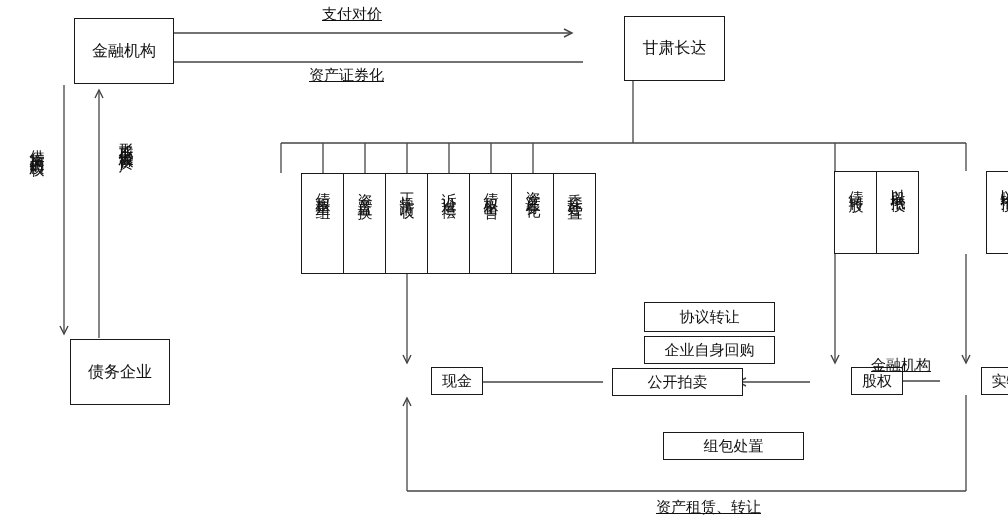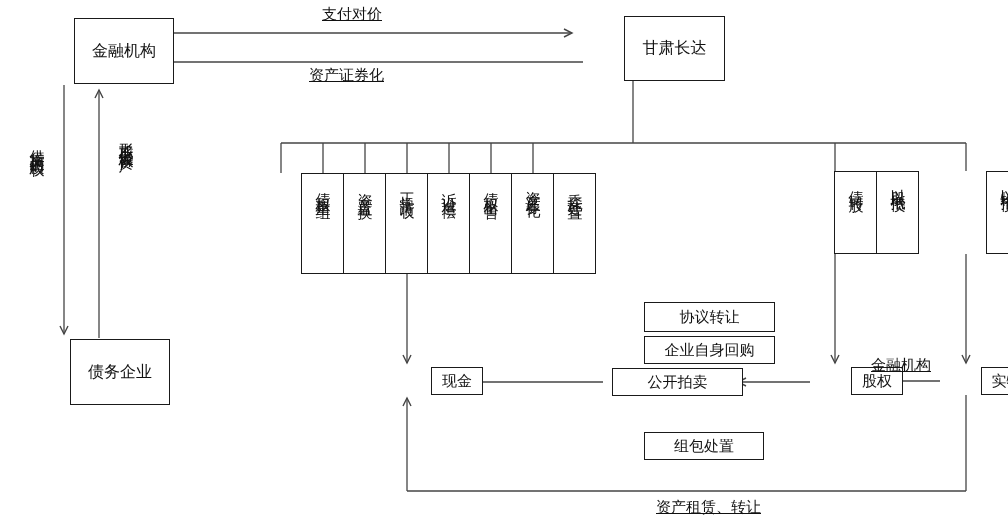--- a/index.html
+++ b/index.html
@@ -101,19 +101,19 @@
 
   <div class="box" style="left:390px;top:367px;width:52px;height:28px">现金</div>
 
   <div class="box" style="left:810px;top:367px;width:52px;height:28px">股权</div>
 
   <div class="box" style="left:940px;top:367px;width:51px;height:28px">实物</div>
 
   <div class="box" style="left:603px;top:302px;width:131px;height:30px">协议转让</div>
   <div class="box" style="left:603px;top:336px;width:131px;height:28px">企业自身回购</div>
   <div class="box" style="left:571px;top:368px;width:131px;height:28px">公开拍卖</div>
-  <div class="box" style="left:603px;top:432px;width:120px;height:28px">组包处置</div>
+  <div class="box" style="left:622px;top:432px;width:141px;height:28px">组包处置</div>
 
   <div class="hlabel" style="left:871px;top:356px">金融机构</div>
 
   <div class="hlabel" style="left:656px;top:498px">资产租赁、转让</div>
 
 </div>
 
 </body></html>

